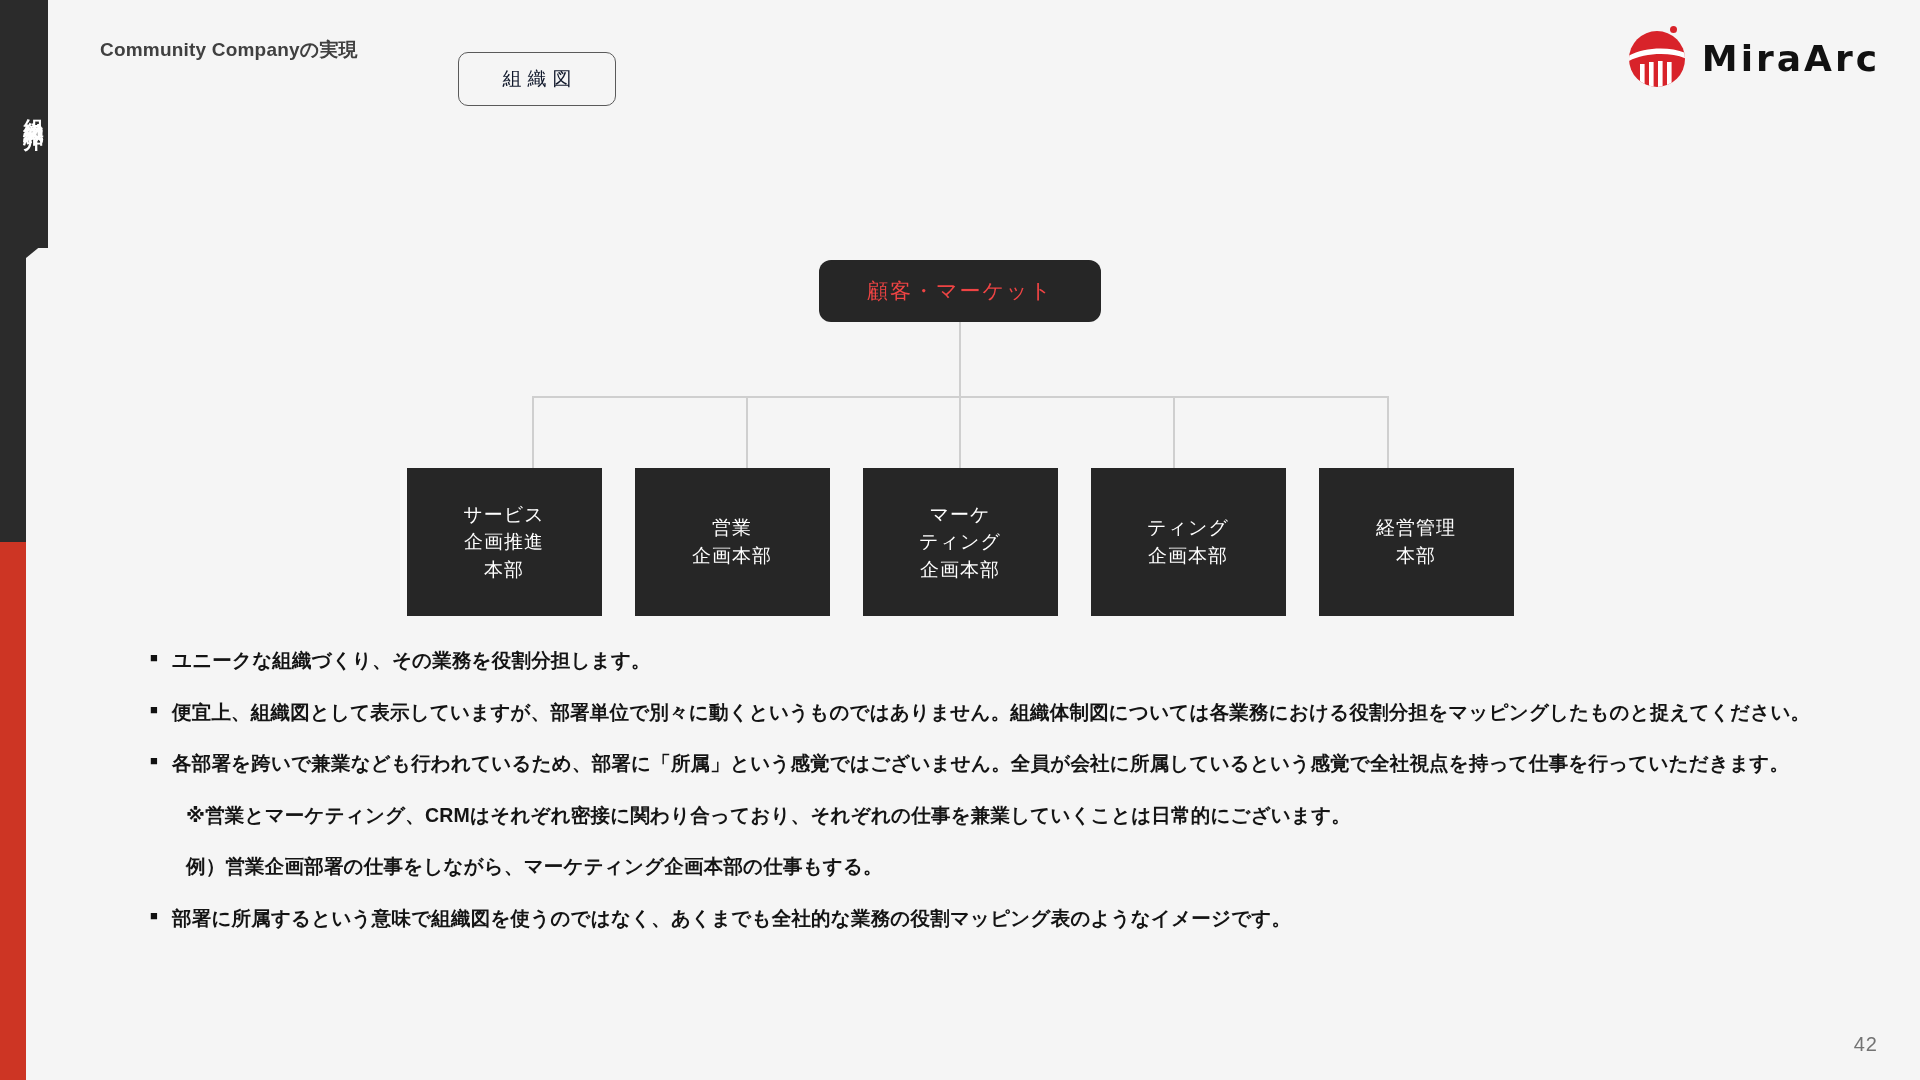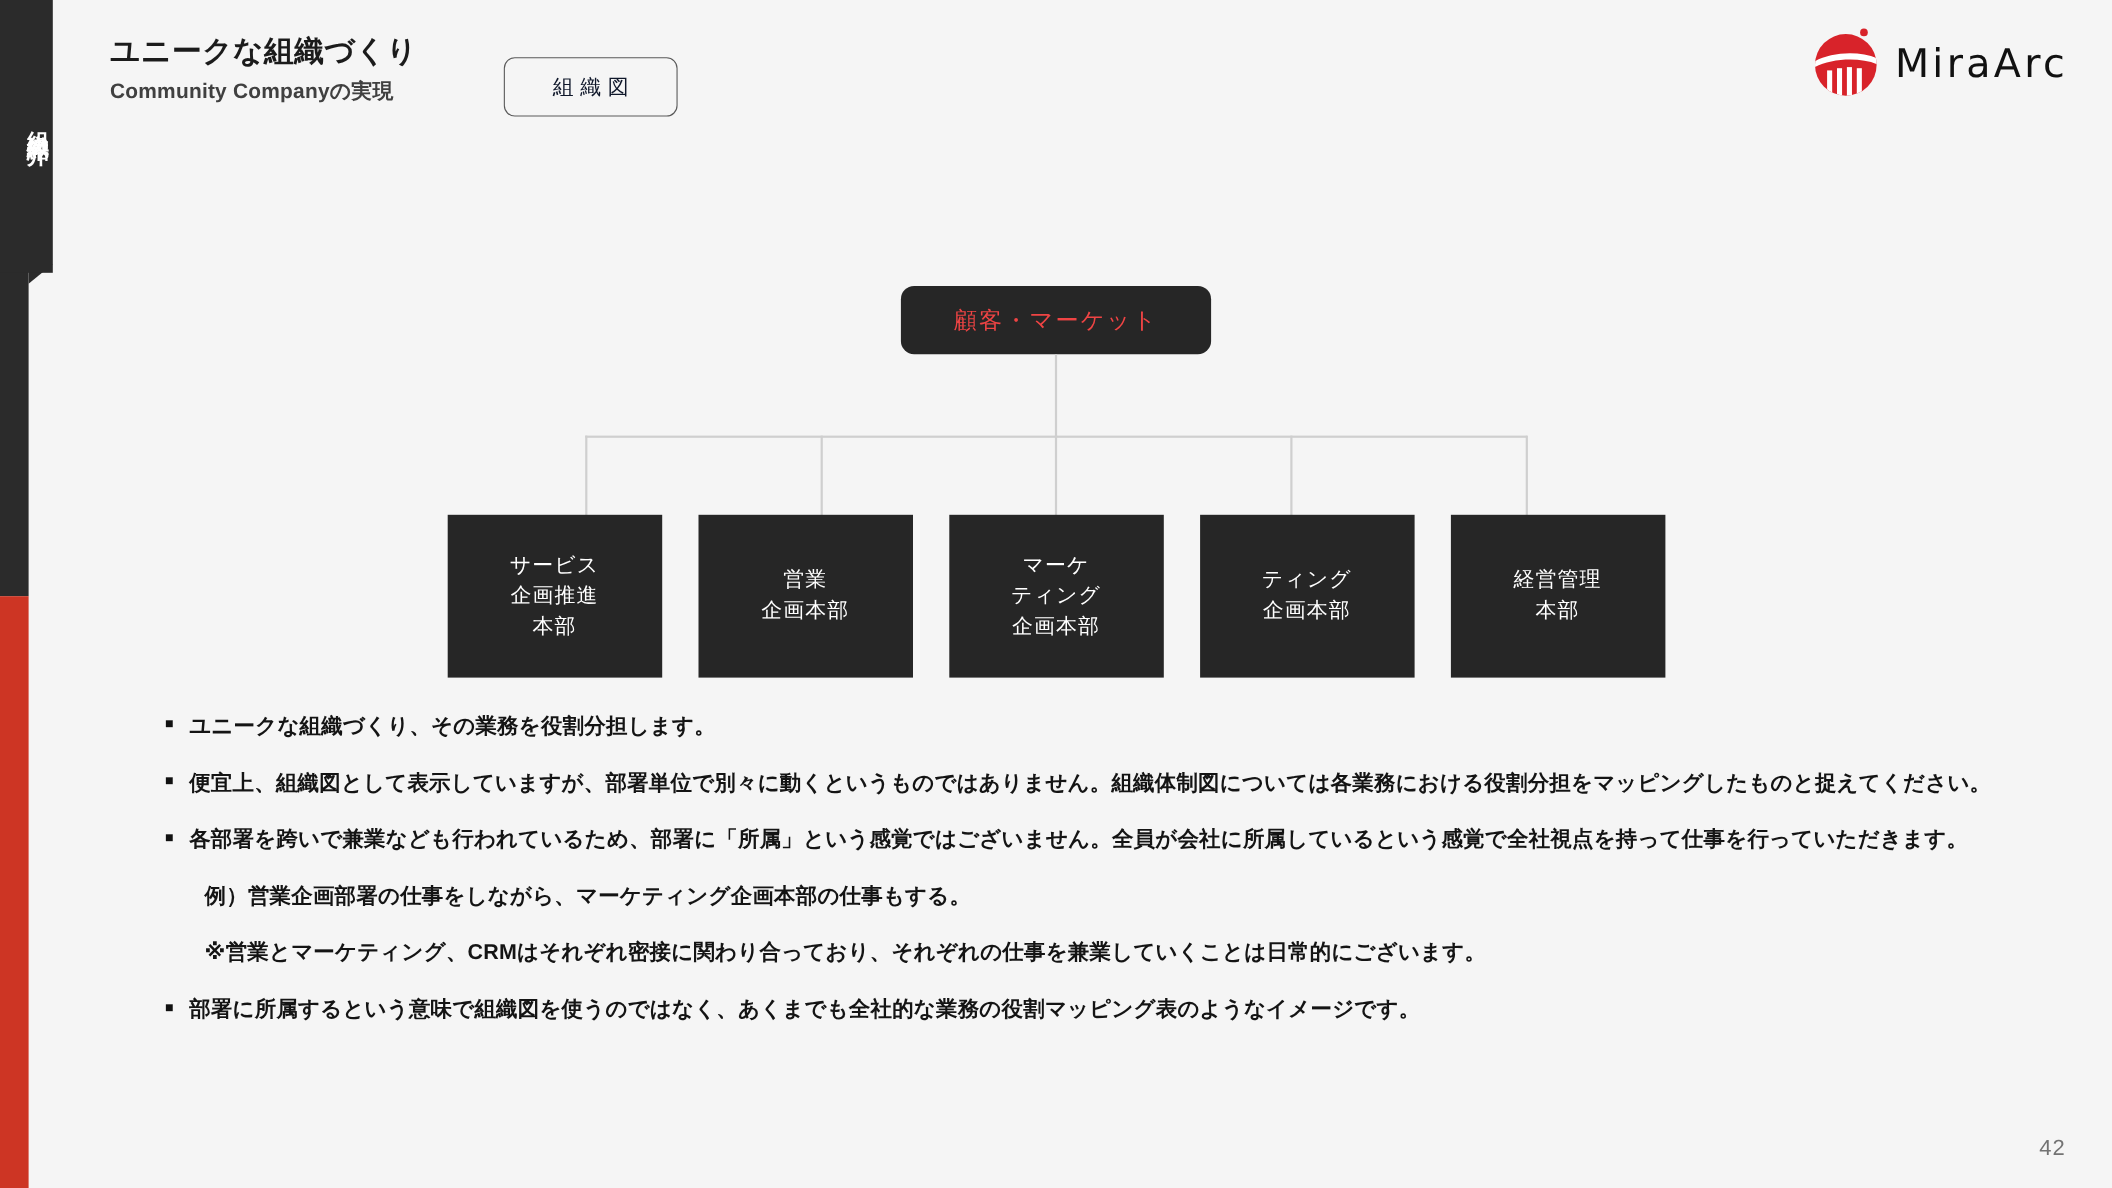--- a/index.html
+++ b/index.html
@@ -76,21 +76,21 @@
 
   
   .logo{
     position:absolute;right:40px;top:28px;
     display:flex;align-items:center;gap:14px;
   }
   .logo-mark{
     width:62px;height:62px;position:relative;flex:0 0 auto;
   }
   .logo-text{
-    font-size:36px;font-weight:400;letter-spacing:3px;
+    font-size:36px;font-weight:700;letter-spacing:3px;
     color:#111;position:relative;line-height:1;
     font-family:"DejaVu Sans",sans-serif;
   }
   .logo-dot{
     position:absolute;width:7px;height:7px;border-radius:50%;
     background:#d8232a;left:44px;top:-2px;
   }
 
   
   .chart{
@@ -161,21 +161,20 @@
 
 <div class="side-tab">
   <div class="side-tab-label">組織紹介</div>
 </div>
 <div class="side-notch"></div>
 <div class="side-rail-dark"></div>
 <div class="side-rail-red"></div>
 
 <div class="header">
   <div class="title-block">
-    <h1 class="title-main">ユニークな組織づくり</h1>
     <h2 class="title-sub">Community Companyの実現</h2>
   </div>
   <div class="tag-badge">組織図</div>
 </div>
 
 <div class="logo">
   <div class="logo-mark">
     <svg viewBox="0 0 62 62" width="62" height="62" aria-hidden="true">
       <defs>
         <clipPath id="circClip">
@@ -236,24 +235,24 @@
   <div class="note">
     <span class="note-mark">■</span>
     <span class="note-text">便宜上、組織図として表示していますが、部署単位で別々に動くというものではありません。組織体制図については各業務における役割分担をマッピングしたものと捉えてください。</span>
   </div>
 
   <div class="note">
     <span class="note-mark">■</span>
     <span class="note-text">各部署を跨いで兼業なども行われているため、部署に「所属」という感覚ではございません。全員が会社に所属しているという感覚で全社視点を持って仕事を行っていただきます。</span>
   </div>
 
+  <div class="note-indent">※営業とマーケティング、CRMはそれぞれ密接に関わり合っており、それぞれの仕事を兼業していくことは日常的にございます。</div>
+
   <div class="note-indent">例）営業企画部署の仕事をしながら、マーケティング企画本部の仕事もする。</div>
 
-  <div class="note-indent">※営業とマーケティング、CRMはそれぞれ密接に関わり合っており、それぞれの仕事を兼業していくことは日常的にございます。</div>
-
   <div class="note">
     <span class="note-mark">■</span>
     <span class="note-text">部署に所属するという意味で組織図を使うのではなく、あくまでも全社的な業務の役割マッピング表のようなイメージです。</span>
   </div>
 
 </div>
 
 <div class="page-num">42</div>
 
 </body></html>

